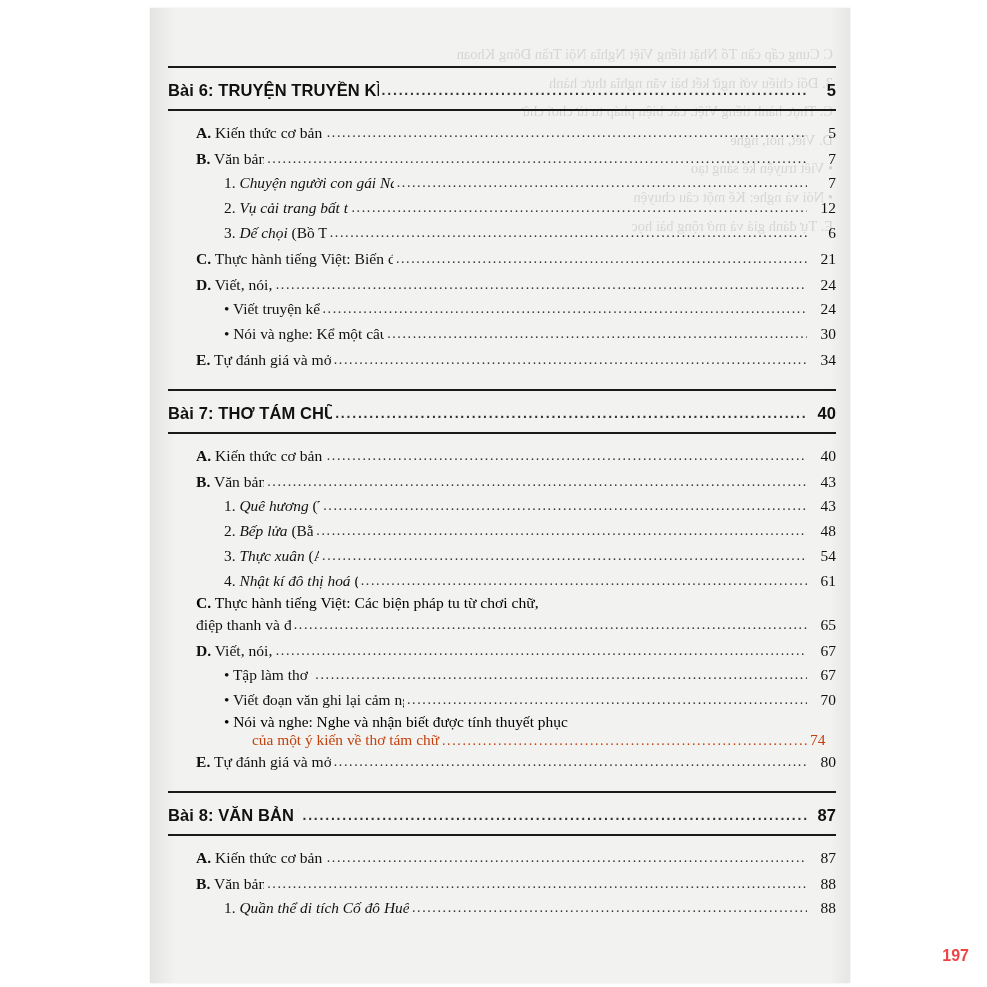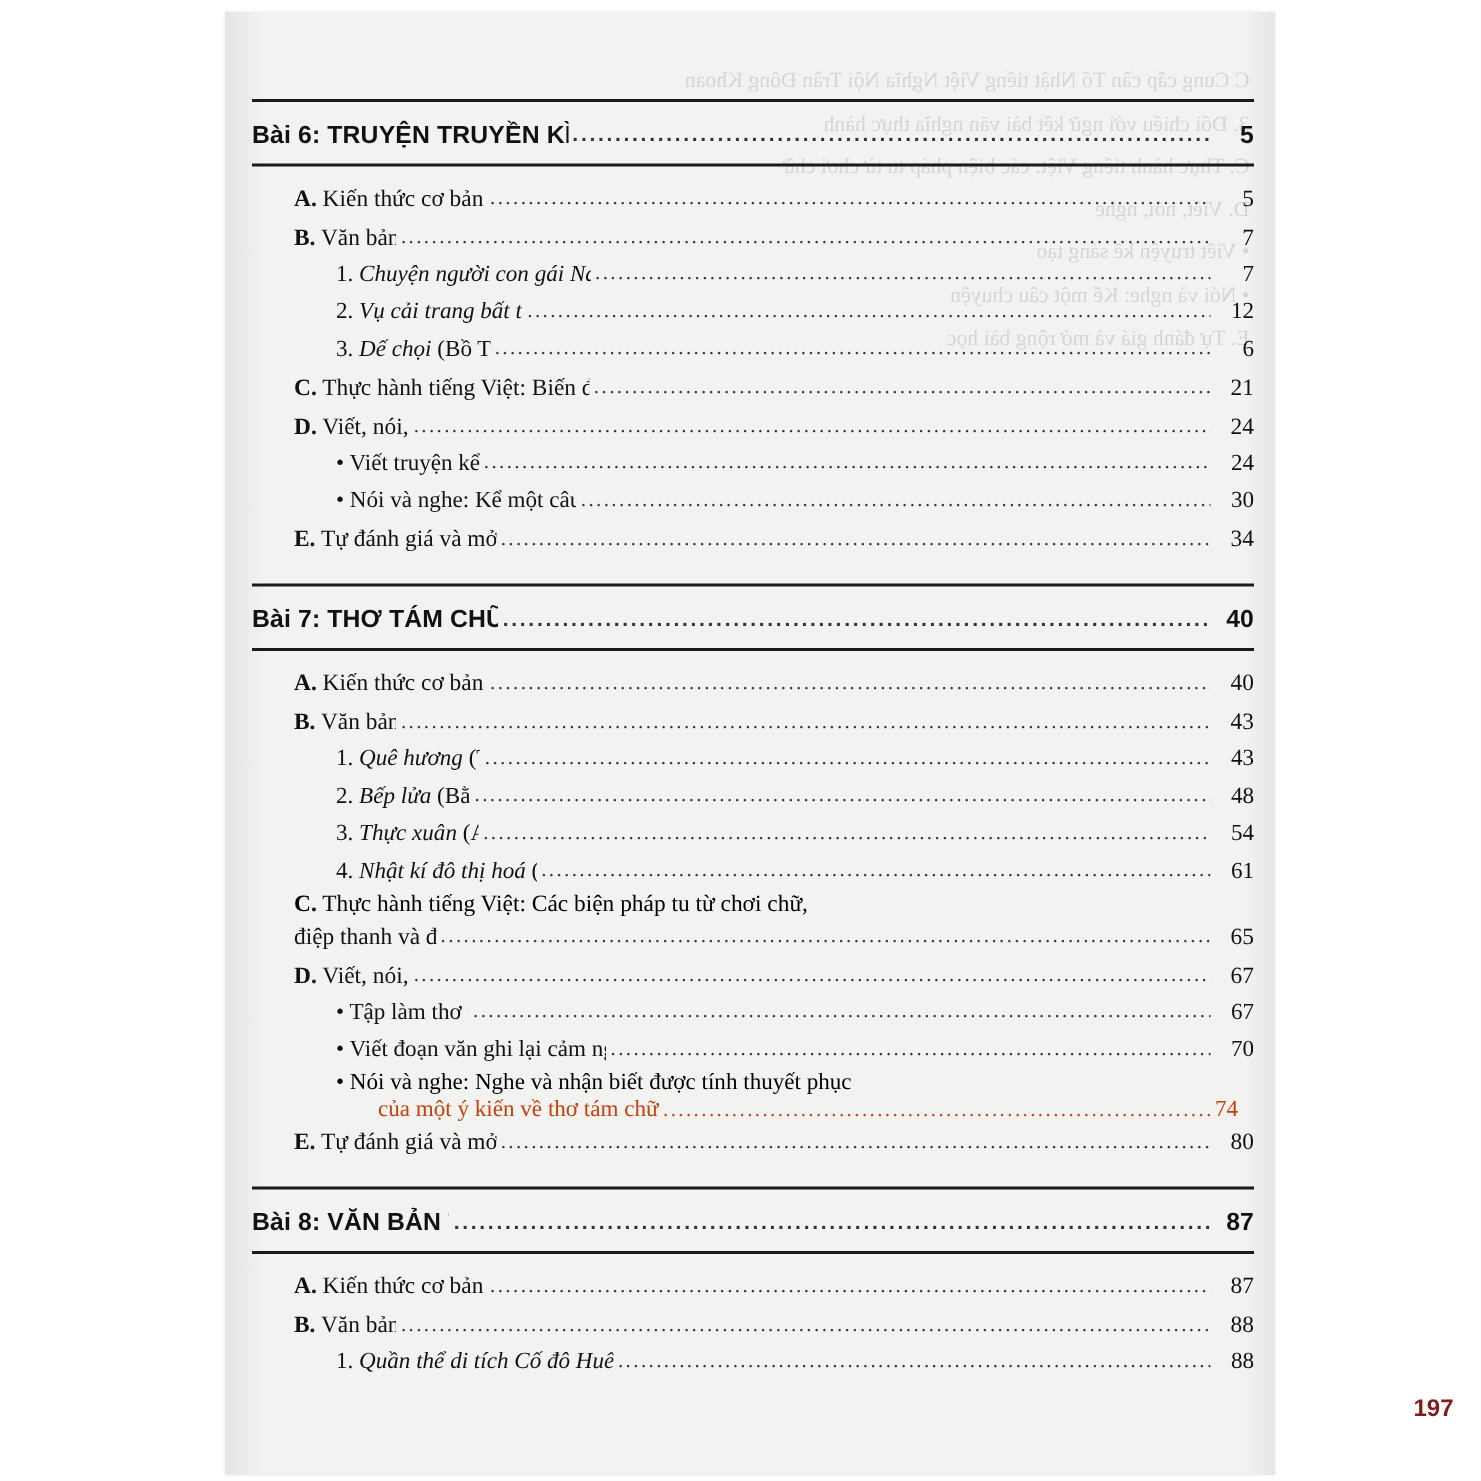--- a/index.html
+++ b/index.html
@@ -154,25 +154,25 @@
   .wrapline .lbl { flex: 0 1 auto; }
   .wrapline .dots { flex: 1 1 auto; margin: 0 3px; overflow: hidden; letter-spacing: 1.6px; font-size: 14px; }
   .wrapline .pg { flex: 0 0 auto; min-width: 26px; text-align: left; }
 
   .nowrap-plain { white-space: nowrap; }
   .gap-md { height: 14px; }
 
   .folio {
     position: absolute;
     right: 18px;
-    bottom: 38px;
+    bottom: 22px;
     font-family: "Liberation Sans", sans-serif;
     font-weight: bold;
     font-size: 16px;
-    color: #7f1d1d;
+    color: #ef4444;
   }
 </style>
 </head>
 <body>
 
 <div class="page">
   <div class="left-margin"></div>
   <div class="right-margin"></div>
   <div class="paper"></div>
 

